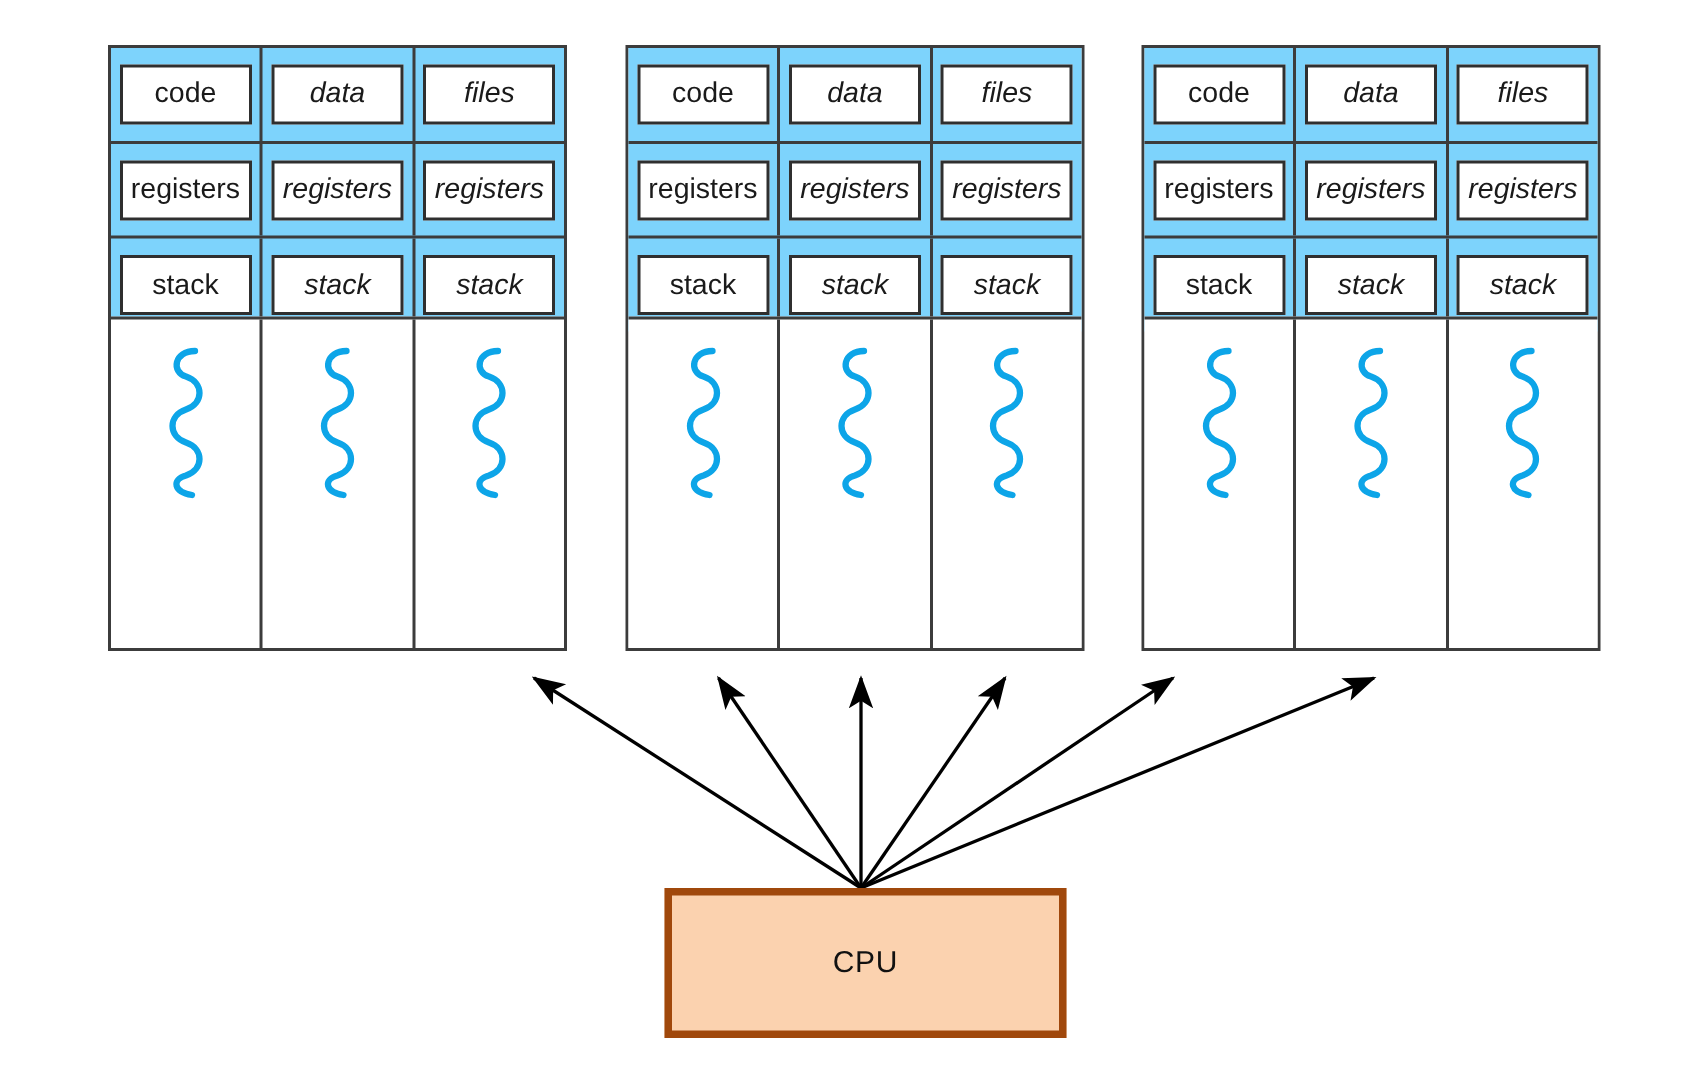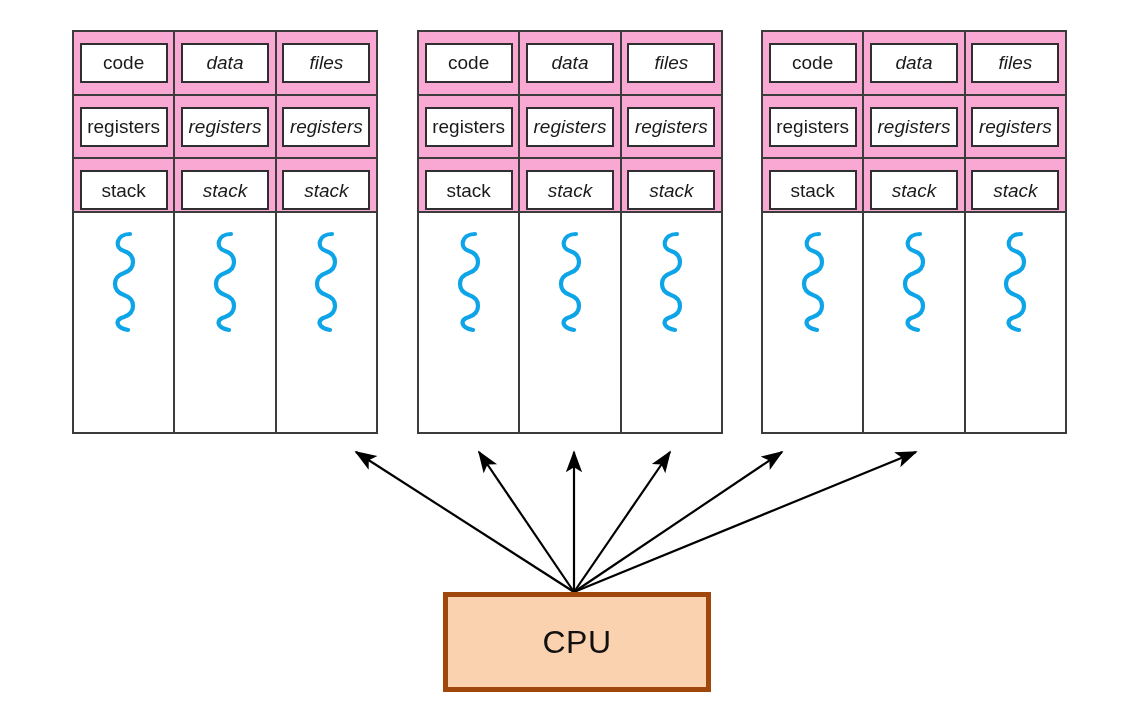--- a/index.html
+++ b/index.html
@@ -31,21 +31,21 @@
     box-sizing: border-box;
     border: 2px solid #3c3c3c;
     background: #ffffff;
   }
 
   .pcb-area {
     position: absolute;
     left: 0; top: 0;
     width: 100%;
     height: 189px;
-    background: #f9a8d4;
+    background: #7dd3fc;
     box-sizing: border-box;
     display: flex;
     flex-direction: column;
   }
 
   .pcb-row {
     display: flex;
     flex: 1 1 0;
     box-sizing: border-box;
   }
@@ -112,21 +112,21 @@
     width: 268px;
     height: 100px;
     box-sizing: border-box;
     background: #fbd2af;
     border: 5px solid #a0480c;
     display: flex;
     align-items: center;
     justify-content: center;
   }
   #cpu-label {
-    font-size: 32px;
+    font-size: 20px;
     color: #111111;
     letter-spacing: 0.5px;
   }
 
   #arrows {
     position: absolute;
     left: 0; top: 0;
     width: 1125px;
     height: 718px;
     pointer-events: none;

